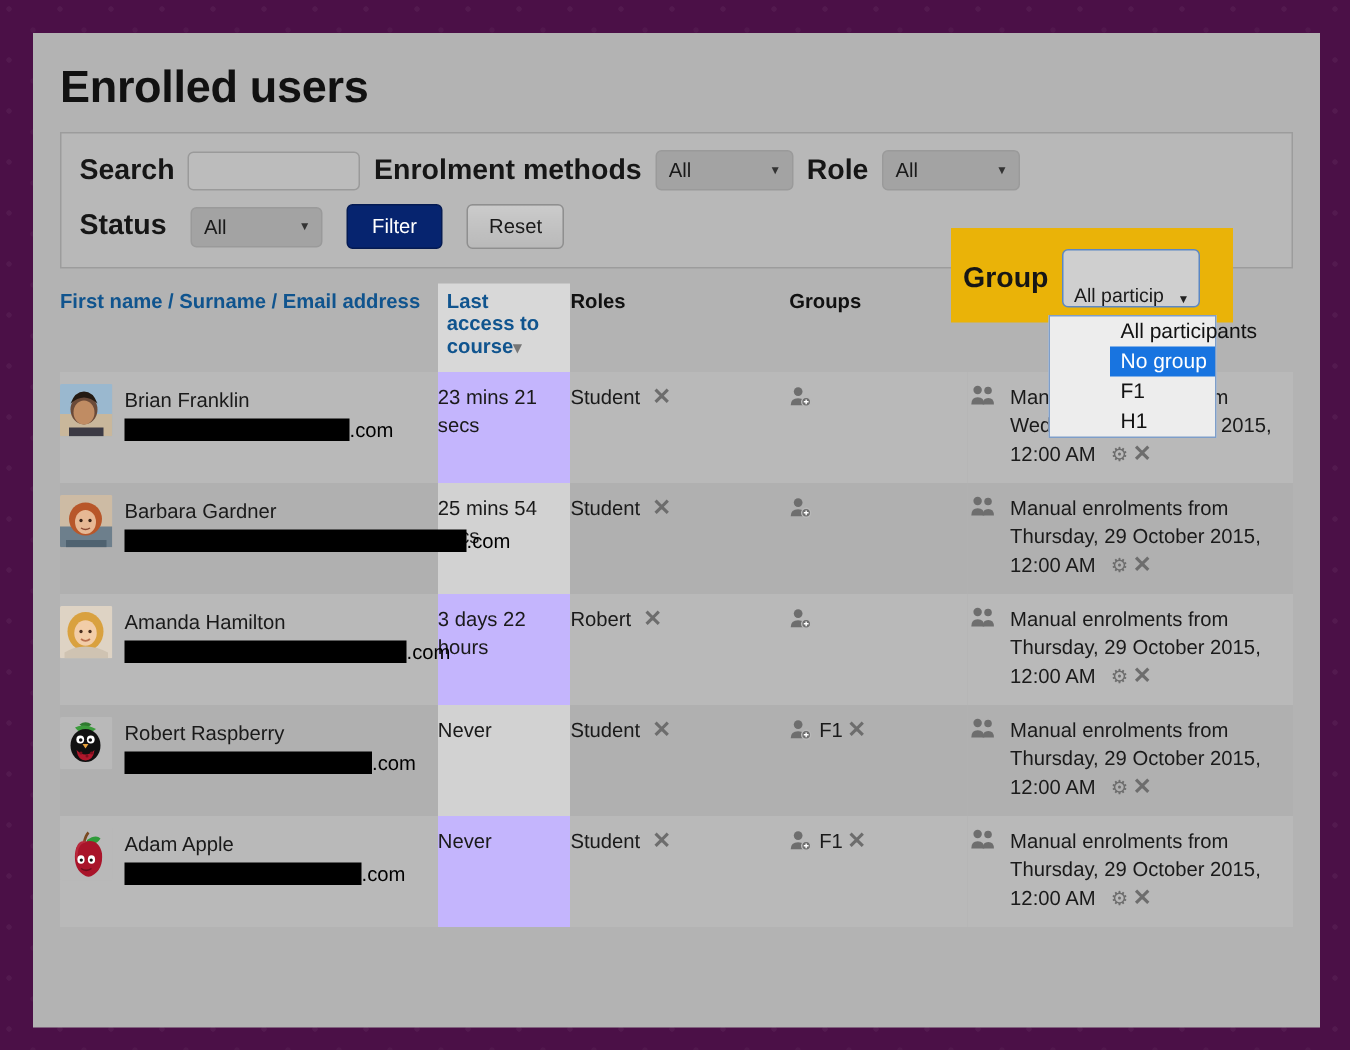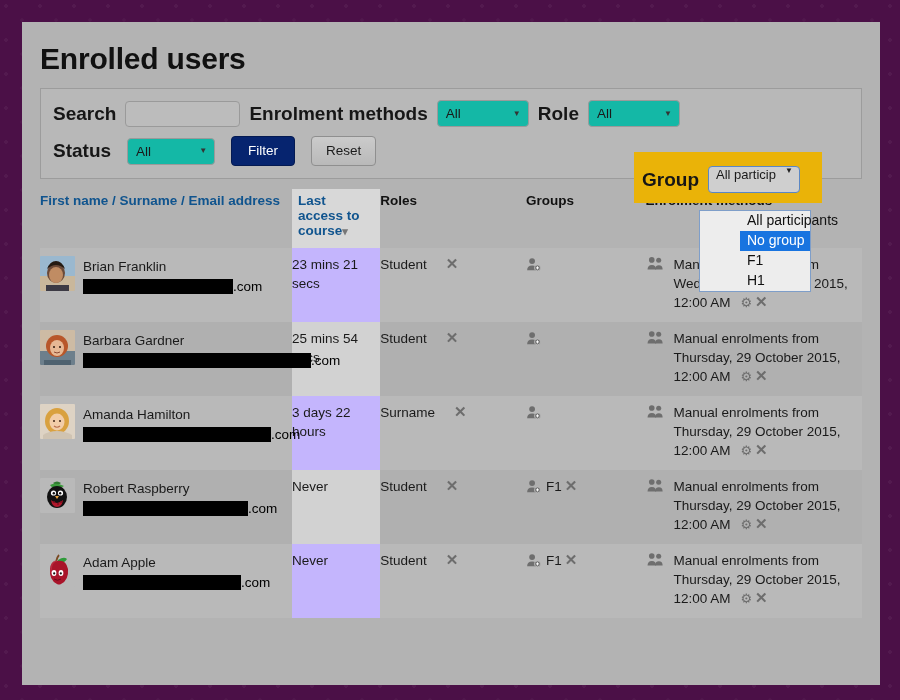--- a/index.html
+++ b/index.html
@@ -79,21 +79,21 @@
   }
   .txtinput {
     width: 115px; height: 26px;
     background: #bcbcbc;
     border: 1px solid #9a9a9a;
     border-radius: 4px;
   }
   .sel {
     position: relative;
     height: 27px;
-    background: #14b8a6;
+    background: #a3a3a3;
     border: 1px solid #9a9a9a;
     border-radius: 4px;
     display: flex;
     align-items: center;
     padding: 0 8px;
     font-size: 13.5px;
     color: #1a1a1a;
     cursor: pointer;
   }
   .sel .caret {
@@ -135,26 +135,26 @@
     padding: 14px 0 10px 0;
   }
   #group-row {
     display: flex;
     align-items: center;
     gap: 9px;
     padding-left: 8px;
   }
   #group-select {
     position: relative;
-    width: 92px; height: 27px;
+    width: 92px; height: 39px;
     background: #cfcfcf;
     border: 1px solid #5b87c4;
     border-radius: 4px;
     display: flex;
-    align-items: flex-start;
+    align-items: flex-end;
     padding: 0 7px;
     font-size: 13px;
     color: #1a1a1a;
     cursor: pointer;
   }
   #group-select .caret {
     position: absolute; right: 6px;
     font-size: 8px; color: #222; line-height: 1;
   }
   #group-list {
@@ -230,21 +230,21 @@
   .uemail { display: block; clear: none; margin-top: 1px; white-space: nowrap; }
   .redact {
     display: inline-block;
     height: 15px;
     background: #000;
     vertical-align: -3px;
   }
   .tld { font-size: 13.5px; color: #000000; }
 
   
-  .role-txt { margin-right: 19px; }
+  .role-txt { margin-right: 8px; }
   .xicon {
     display: inline-block;
     color: #6d6d6d;
     font-size: 15px;
     font-weight: bold;
     cursor: pointer;
     line-height: 1;
   }
   
   .groups-cell { white-space: nowrap; }
@@ -420,21 +420,21 @@
                   <circle cx="20" cy="17" r="1.1" fill="#4a3020"></circle>
         <path d="M14 22 q3 2.5 6 0" stroke="#b9714f" stroke-width="1.2" fill="none"></path>
         <path d="M3 31 q6 -4 14 -4 q8 0 15 4 v4 H3z" fill="#cfc3b2"></path>
                 </svg>
               </span>
               <span class="uname">Amanda Hamilton</span>
               <span class="uemail"><span class="redact" style="width:188px"></span><span class="tld">.com</span></span>
             </div>
           </td>
           <td class="sortcol">3 days 22 hours</td>
-          <td><span class="role-txt">Surname</span><span class="xicon">✕</span></td>
+          <td><span class="role-txt">Robert</span><span class="xicon">✕</span></td>
           <td class="groups-cell"><span style="display:inline-block;vertical-align:-3px"><svg width="15" height="15" viewBox="0 0 16 16">
                 <circle cx="6.5" cy="4.3" r="3.1" fill="#6e6e6e"></circle>
   <path d="M1.2 14 q0 -5 5.3 -5 q5.3 0 5.3 5z" fill="#6e6e6e"></path>
   <circle cx="12.2" cy="11.6" r="3.2" fill="#6e6e6e" stroke="#b9b9b9" stroke-width="1"></circle>
   <path d="M12.2 9.9v3.4M10.5 11.6h3.4" stroke="#ffffff" stroke-width="1"></path>
               </svg></span></td>
           <td class="enrol-cell"><span class="enrol-icon">
               <svg width="17" height="15" viewBox="0 0 18 16">
                 <circle cx="5" cy="4.2" r="3" fill="#6e6e6e"></circle>
   <circle cx="12.4" cy="4.6" r="2.7" fill="#6e6e6e"></circle>

